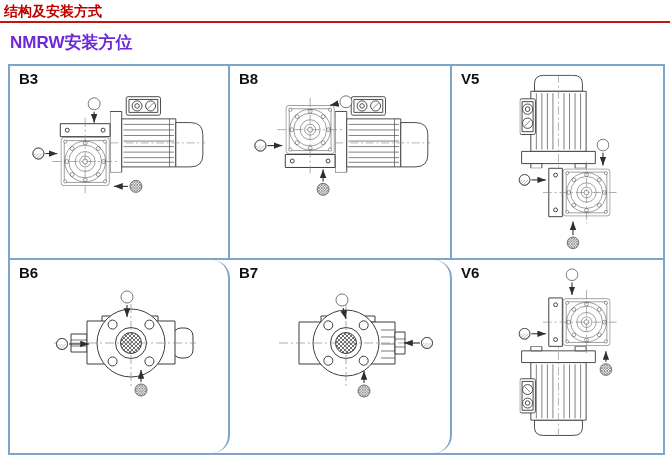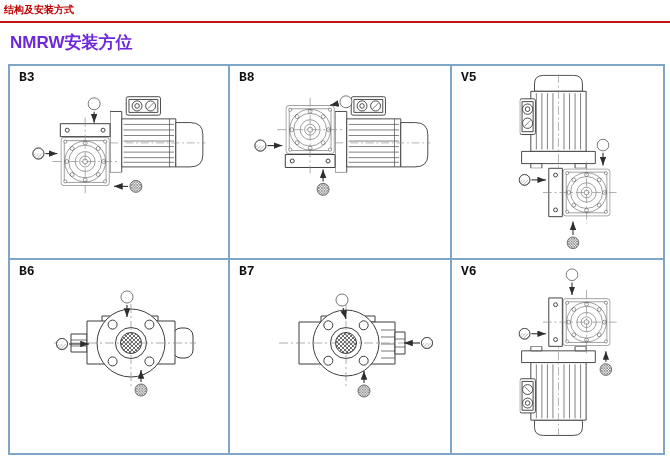--- a/index.html
+++ b/index.html
@@ -1,38 +1,38 @@
 <!DOCTYPE html>
 <html><head>
 <meta charset="utf-8">
 <style>
   html,body{margin:0;padding:0;}
   body{
     width:670px;height:458px;position:relative;overflow:hidden;background:#fff;
     font-family:"Liberation Sans","DejaVu Sans",sans-serif;
   }
   .section-label{
-    position:absolute;top:3px;left:4px;font-size:10px;font-weight:bold;color:#c00000;
+    position:absolute;top:3px;left:4px;font-size:14px;font-weight:bold;color:#c00000;
   }
   .red-rule{
     position:absolute;top:21px;left:0;width:670px;height:0;border-top:2px solid #c41414;
   }
   .page-title{
     position:absolute;top:31px;left:10px;font-size:17px;font-weight:bold;color:#6d28d9;
   }
   .mounting-grid{
     position:absolute;left:8px;top:64px;width:657px;height:391px;
     border:2px solid #7fa6c8;box-sizing:border-box;
     display:grid;grid-template-columns:220px 222px 1fr;grid-template-rows:194px 1fr;
     background:#fff;
   }
   .cell{position:relative;border-right:2px solid #7fa6c8;border-bottom:2px solid #7fa6c8;box-sizing:border-box;}
   .cell:nth-child(3n){border-right:none;}
-  .cell:nth-child(n+4){border-bottom:none;}
-  .cell-label{position:absolute;top:4px;left:9px;font-size:13px;font-weight:bold;color:#101010;z-index:2;font-family:Liberation Mono, monospace;}
+  .cell:nth-child(n+4){border-bottom:none;border-radius:18px;}
+  .cell-label{position:absolute;top:4px;left:9px;font-size:15px;font-weight:bold;color:#101010;z-index:2;}
   svg.drawing{position:absolute;inset:0;width:100%;height:100%;}
   
   .ln{fill:none;stroke:#3d3d3d;stroke-width:1;stroke-linejoin:round;}
   .lnw{fill:#fff;stroke:#3d3d3d;stroke-width:1;stroke-linejoin:round;}
   .fin{fill:none;stroke:#3d3d3d;stroke-width:0.7;}
   .cl{fill:none;stroke:#8a8a8a;stroke-width:0.7;stroke-dasharray:9 3 2 3;}
   .arr{fill:none;stroke:#2e2e2e;stroke-width:1.1;marker-end:url(#arr);}
 </style>
 </head>
 <body>

